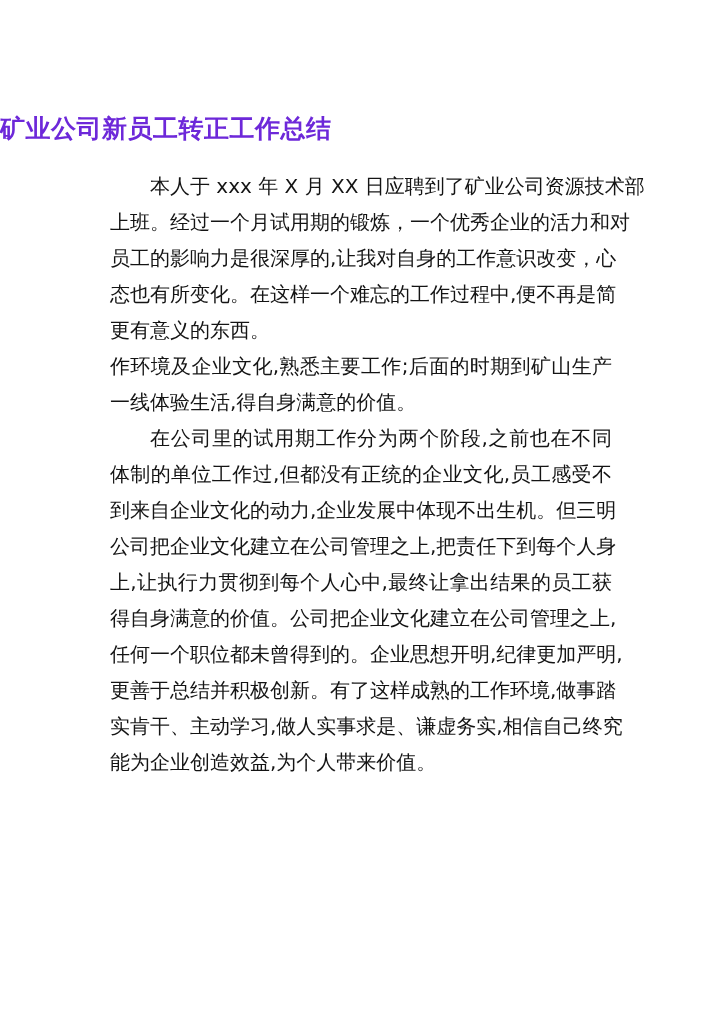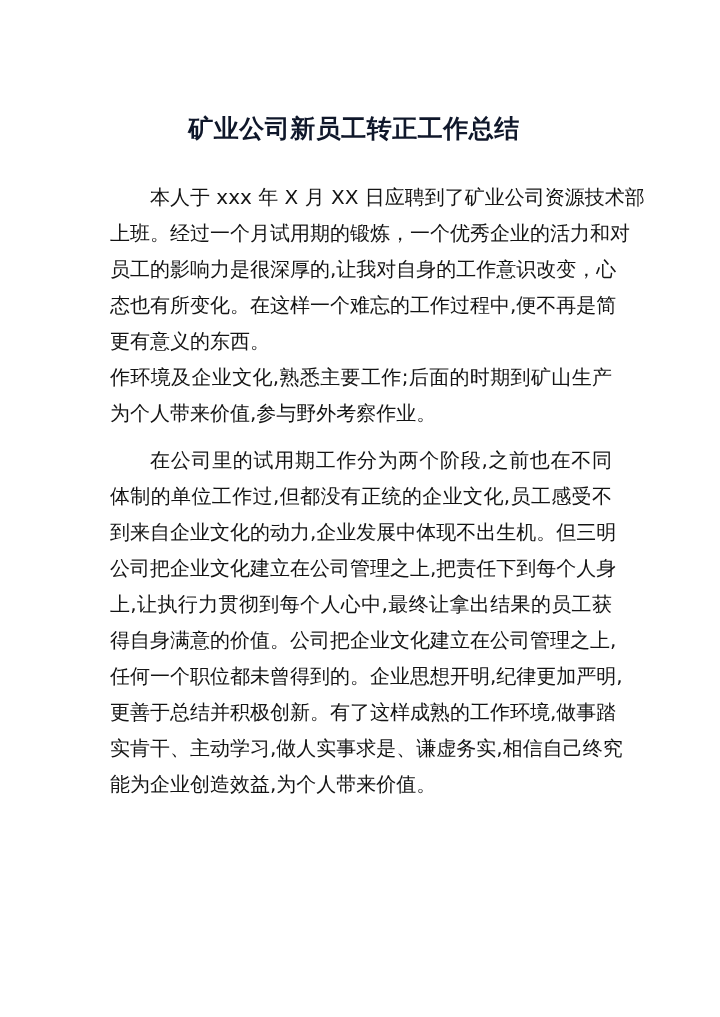--- a/index.html
+++ b/index.html
@@ -1,43 +1,43 @@
 <!DOCTYPE html>
 <html><head>
 <meta charset="utf-8">
 <style>
   html, body { margin: 0; padding: 0; background: #ffffff; }
   body { width: 720px; height: 1017px; position: relative; overflow: hidden;
          font-family: "DejaVu Sans", "Liberation Sans", sans-serif; color: #111; }
   .page { position: absolute; left: 0; top: 0; width: 720px; height: 1017px; background: #fff; }
-  .title { position: absolute; left: 0; top: 112px; width: 708px; text-align: center;
-           font-size: 25px; font-weight: bold; letter-spacing: 0.5px; color: #0f172a; }
+  .title { position: absolute; left: 0; top: 112px; width: 708px; 
+           font-size: 25px; font-weight: bold; letter-spacing: 0.5px; color: #6d28d9; }
   .body { position: absolute; left: 110px; top: 168px; width: 502px; }
   .line { height: 36px; line-height: 36px; font-size: 20px; white-space: nowrap;
           text-align: justify; text-align-last: justify; color: #141414; }
-  .line.indent { padding-left: 40px; margin-top: 11px; }
+  .line.indent { padding-left: 40px; }
   .line.last { text-align-last: left; }
 </style>
 </head>
 <body>
 
 <div class="page">
   <div class="title">矿业公司新员工转正工作总结</div>
 
   <div class="body">
     <div>
       <div class="line indent">本人于 xxx 年 X 月 XX 日应聘到了矿业公司资源技术部</div>
       <div class="line">上班。经过一个月试用期的锻炼，一个优秀企业的活力和对</div>
       <div class="line">员工的影响力是很深厚的,让我对自身的工作意识改变，心</div>
       <div class="line">态也有所变化。在这样一个难忘的工作过程中,便不再是简</div>
       <div class="line last">更有意义的东西。</div>
     </div>
     <div>
       <div class="line">作环境及企业文化,熟悉主要工作;后面的时期到矿山生产</div>
-      <div class="line last">为个人带来价值,参与野外考察作业。</div>
+      <div class="line last">一线体验生活,得自身满意的价值。</div>
     </div>
     <div>
       <div class="line indent">在公司里的试用期工作分为两个阶段,之前也在不同</div>
       <div class="line">体制的单位工作过,但都没有正统的企业文化,员工感受不</div>
       <div class="line">到来自企业文化的动力,企业发展中体现不出生机。但三明</div>
       <div class="line">公司把企业文化建立在公司管理之上,把责任下到每个人身</div>
       <div class="line">上,让执行力贯彻到每个人心中,最终让拿出结果的员工获</div>
       <div class="line">得自身满意的价值。公司把企业文化建立在公司管理之上,</div>
       <div class="line">任何一个职位都未曾得到的。企业思想开明,纪律更加严明,</div>
       <div class="line">更善于总结并积极创新。有了这样成熟的工作环境,做事踏</div>

